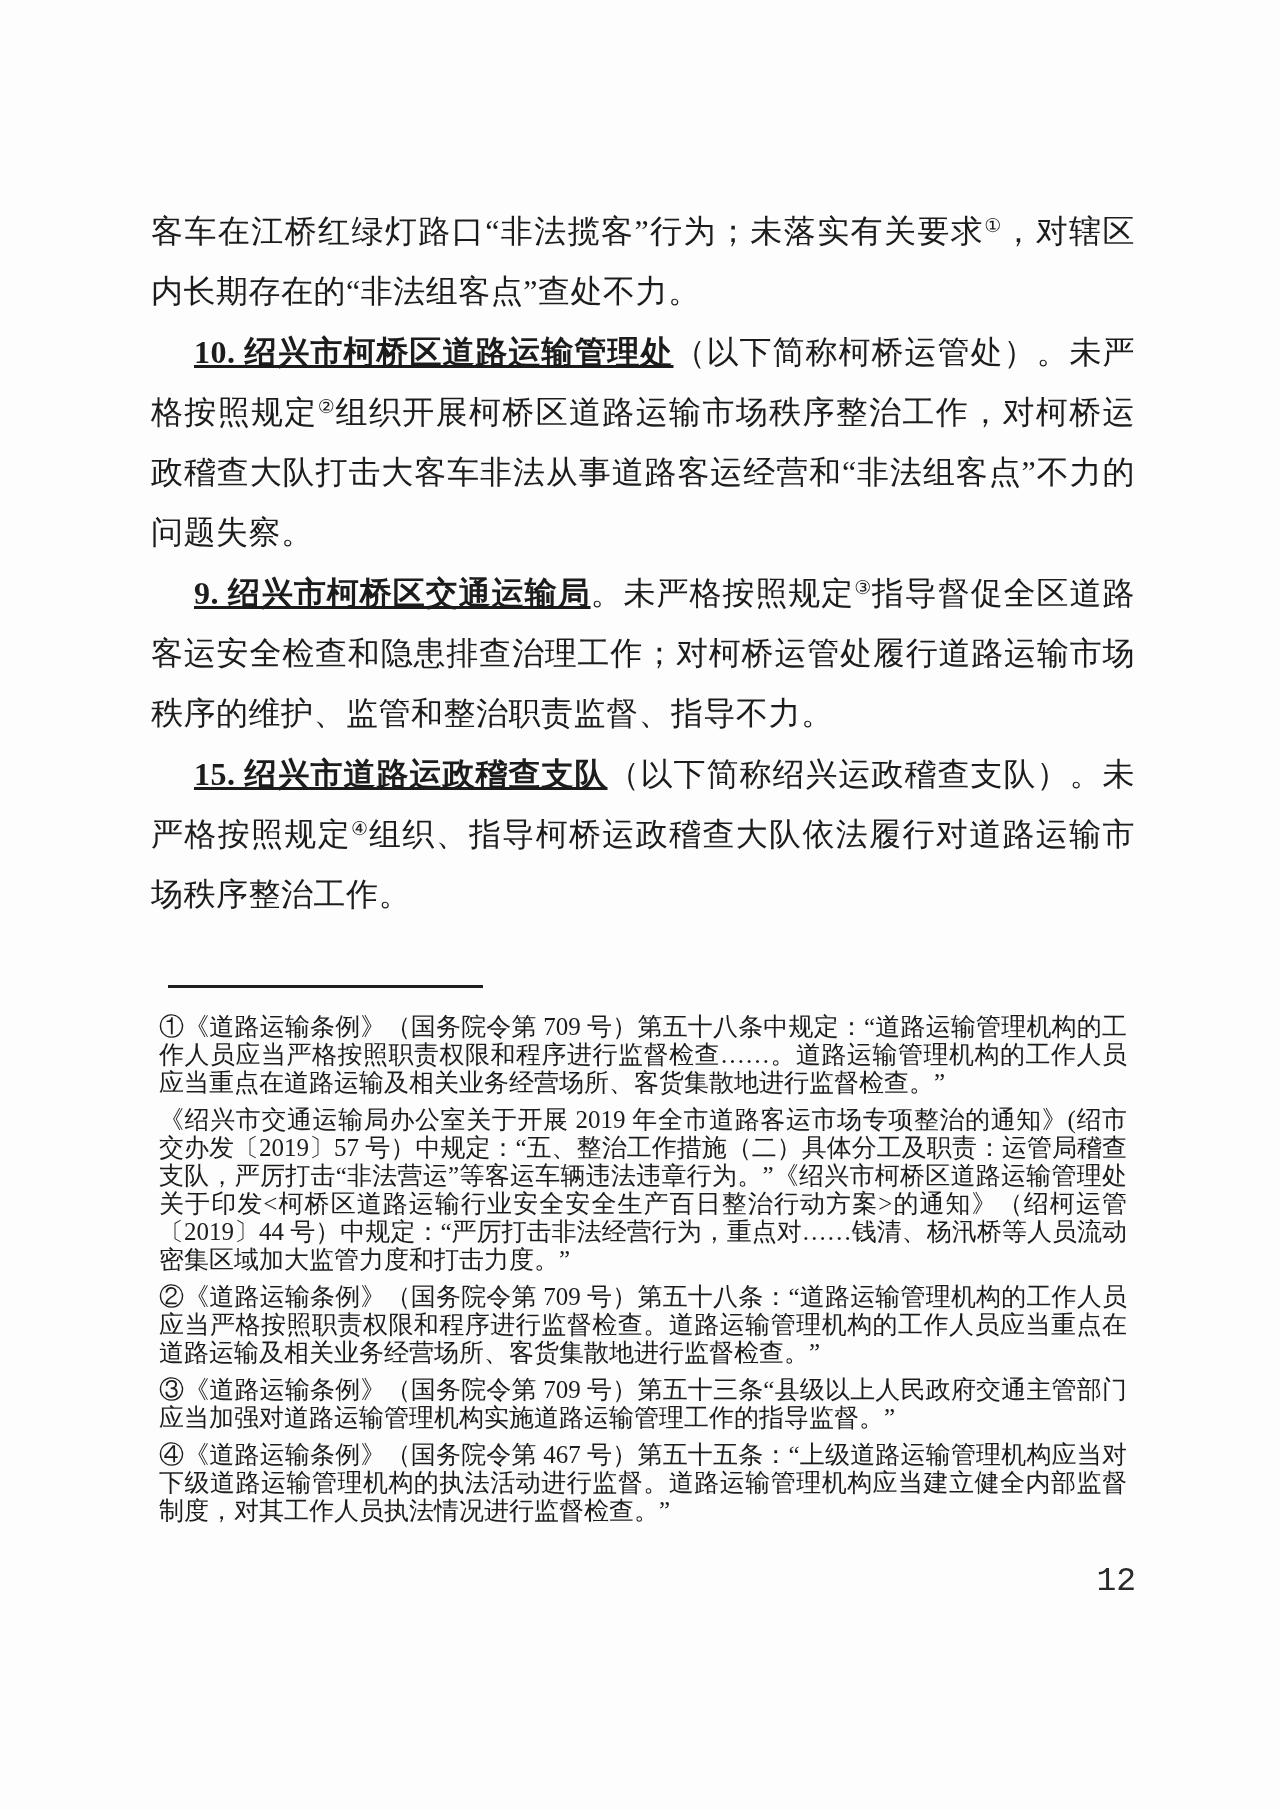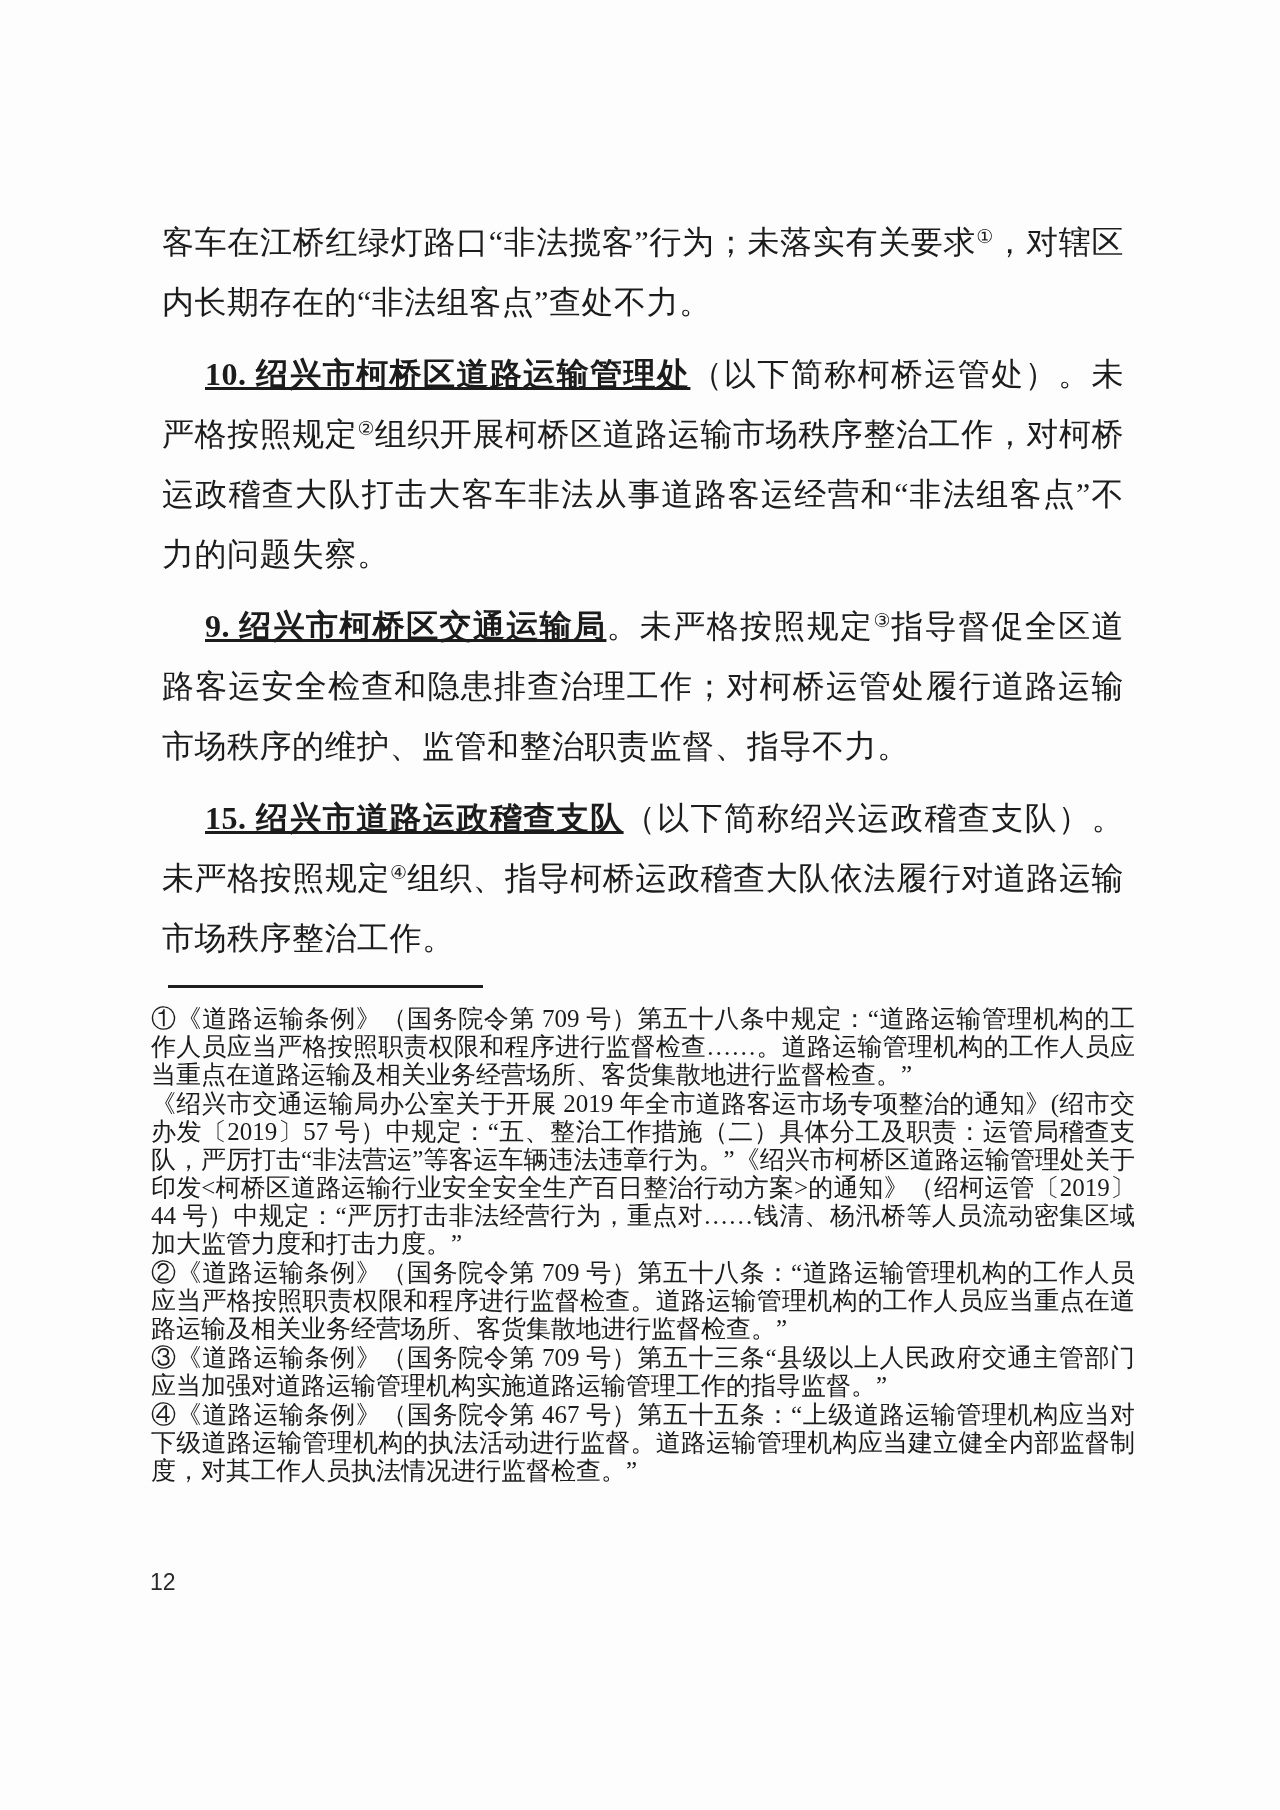--- a/index.html
+++ b/index.html
@@ -17,21 +17,21 @@
     font-family: "Liberation Serif", "DejaVu Serif", serif;
     color: #1c1c1c;
   }
   .bodytext {
     position: absolute;
     left: 150px;
     top: 200px;
     width: 986px;
   }
   .bodytext p {
-    margin: 12px;
+    margin: 1px;
     font-size: 32px;
     line-height: 60px;
     letter-spacing: 0.5px;
     text-align: justify;
     text-justify: inter-character;
   }
   .bodytext p.indent {
     text-indent: 43px;
   }
   .seg.bold {
@@ -52,37 +52,37 @@
     height: 0;
     border-top: 3px solid #1f1f1f;
   }
   .footnotes {
     position: absolute;
     left: 150px;
     top: 1004px;
     width: 986px;
   }
   .footnotes p {
-    margin: 1px;
+    margin: 9px;
     font-size: 25px;
     line-height: 28px;
     letter-spacing: 0px;
     text-align: justify;
     text-justify: inter-character;
   }
   .page-num {
     position: absolute;
     left: 150px;
     top: 1567px;
     width: 986px;
-    text-align: left;
-    font-size: 23px;
+    text-align: right;
+    font-size: 33px;
     line-height: 30px;
     color: #2a2a2a;
-    font-family: Liberation Sans, sans-serif;
+    font-family: Liberation Mono, monospace;
   }
 </style>
 </head>
 <body>
 
 <div class="page">
 
   <div class="bodytext">
 
     <p>

